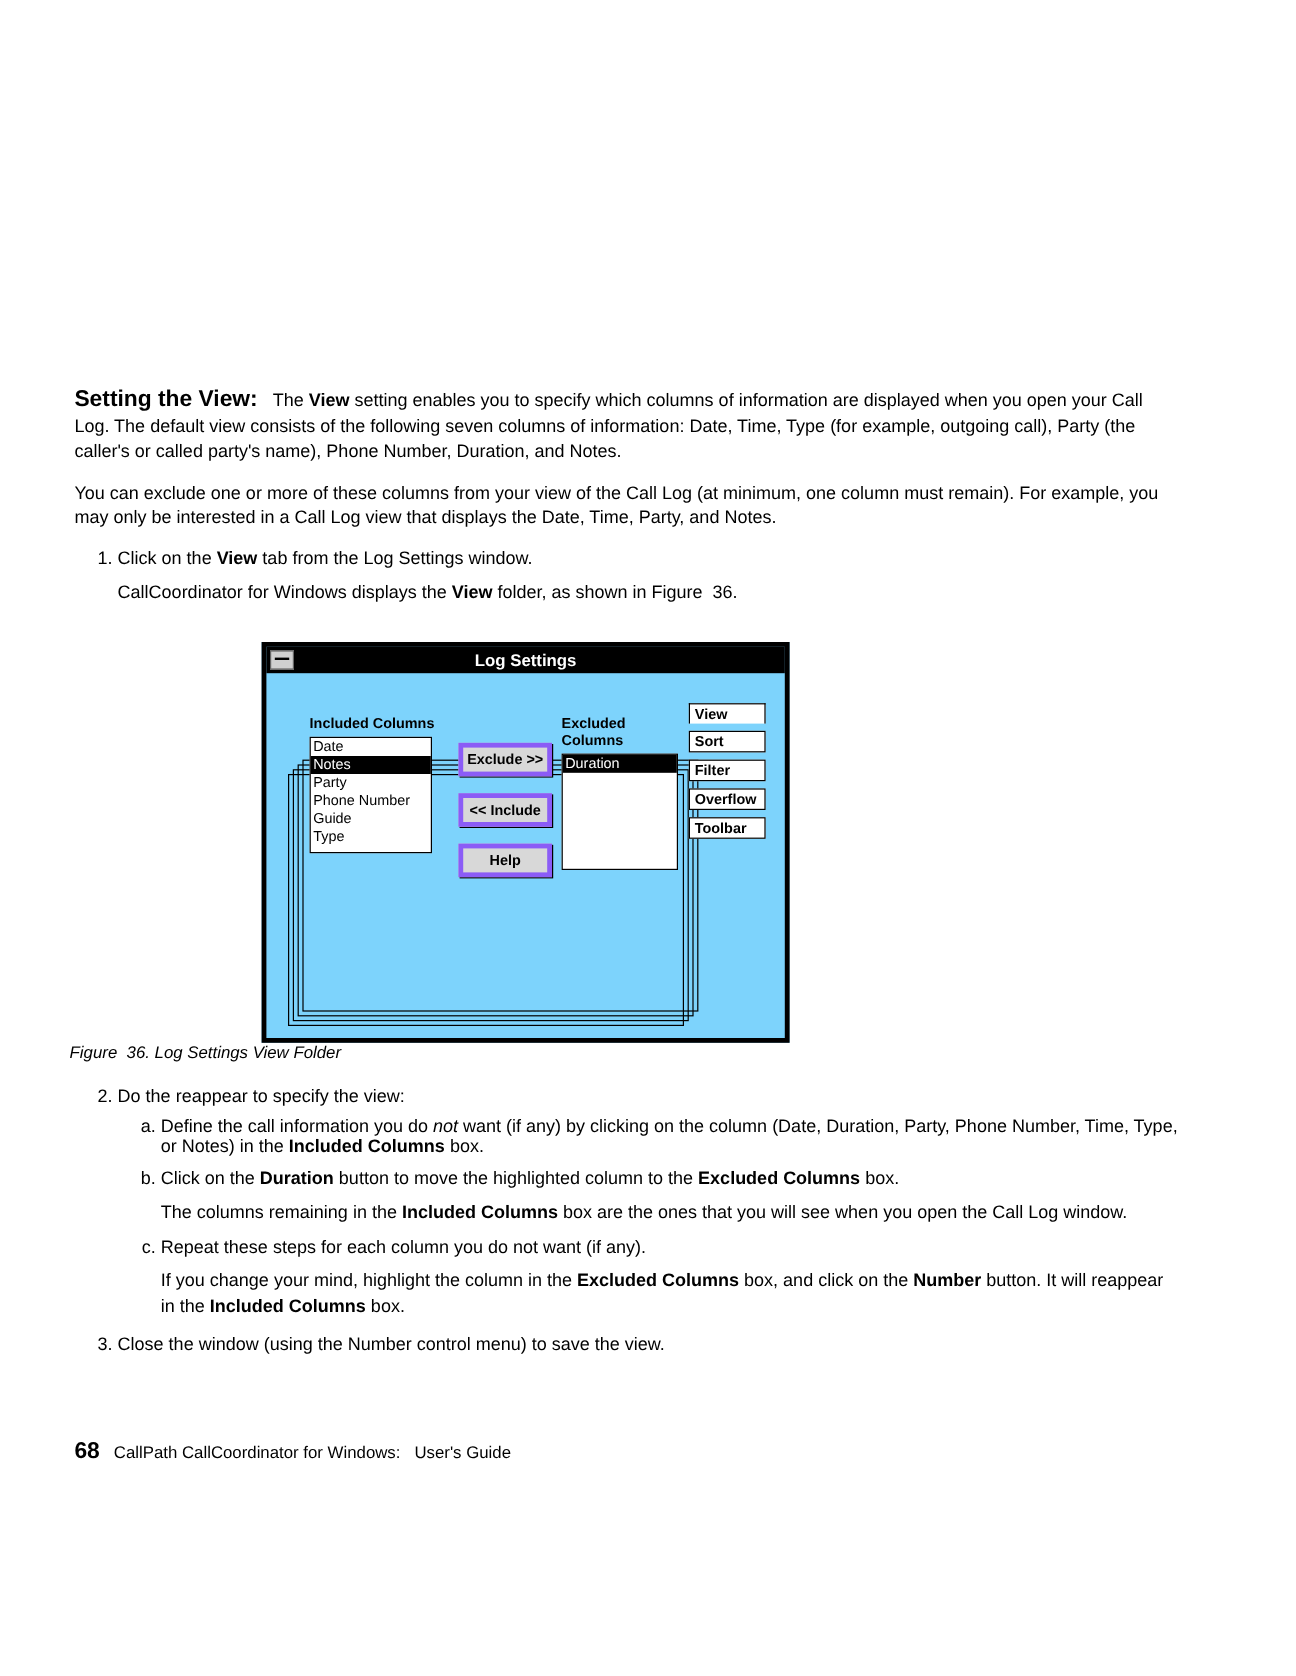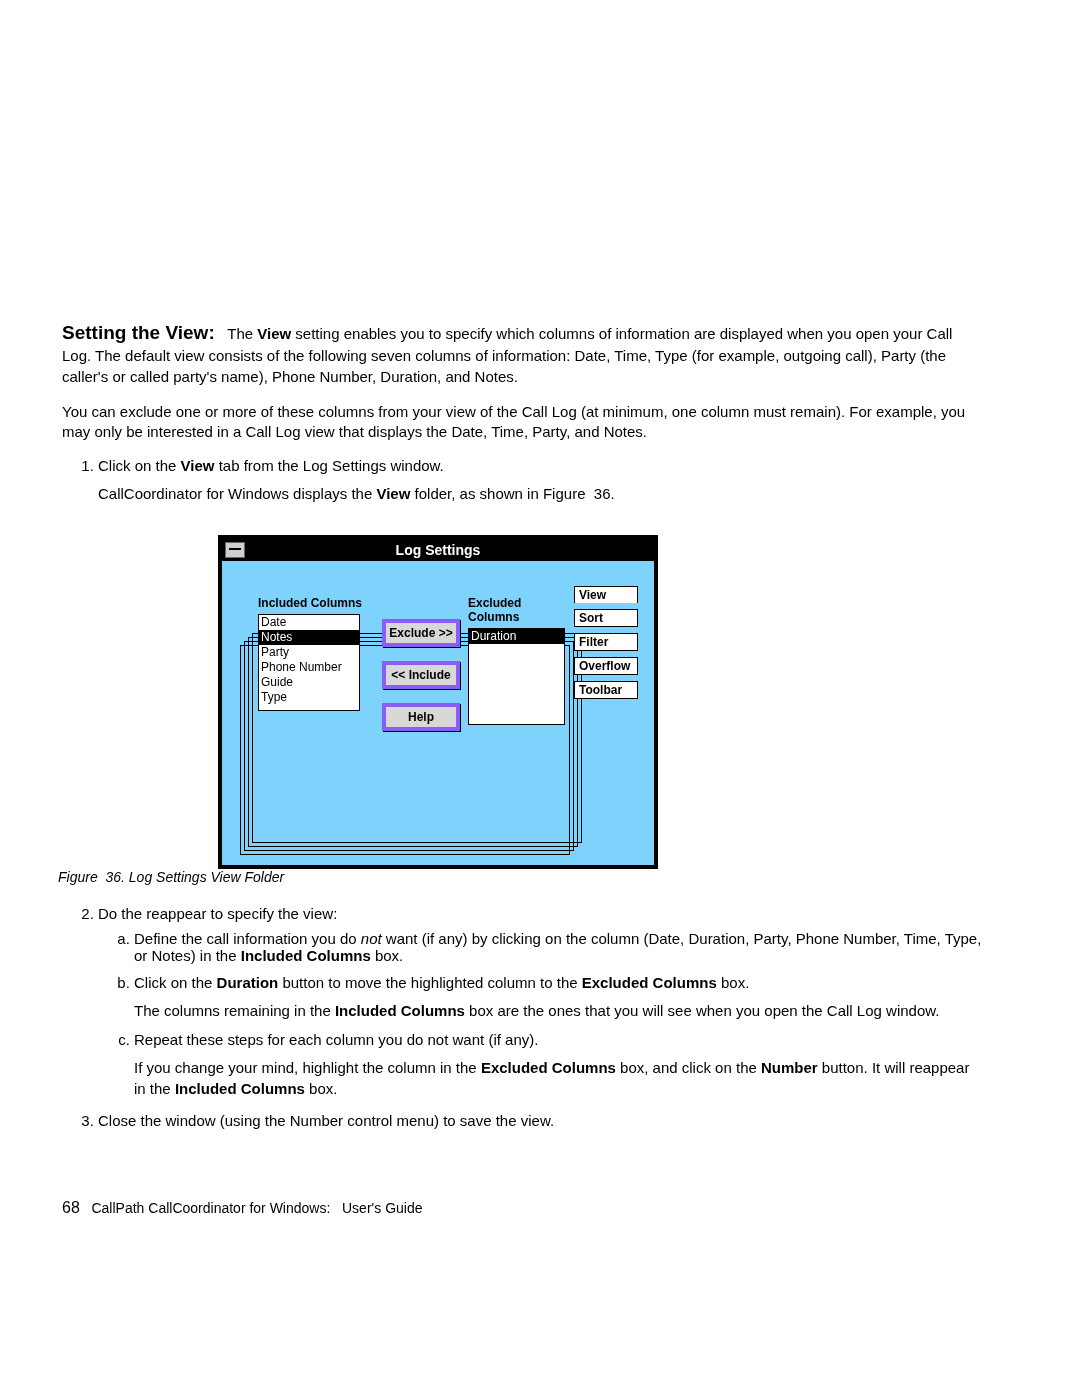--- a/index.html
+++ b/index.html
@@ -23,21 +23,21 @@
     font-size: 19px;
   }
   ol { margin: 0; padding-left: 36px; }
   ol > li { margin-bottom: 12px; }
   .sub-p { margin: 10px 0 0 0; }
   .alpha { list-style: lower-alpha; padding-left: 36px; margin: 8px 0 0 0; }
   .alpha > li { margin-bottom: 10px; }
   .figcaption { font-style: italic; font-size: 14px; margin-bottom: 20px;}
   .italic { font-style: italic; }
   .footer { margin-top: 70px; font-size: 14px; }
-  .footer .pg { font-weight: normal; font-size: 16px; }
+  .footer .pg { font-weight: bold; font-size: 19px; }
 
   
   .shot-wrap { width: 440px; margin: 30px 0 0 120px; }
   .shot-window {
     border: 4px solid #000;
     background: #7dd3fc;
   }
   .shot-titlebar {
     background: #000;
     color: #fff;

